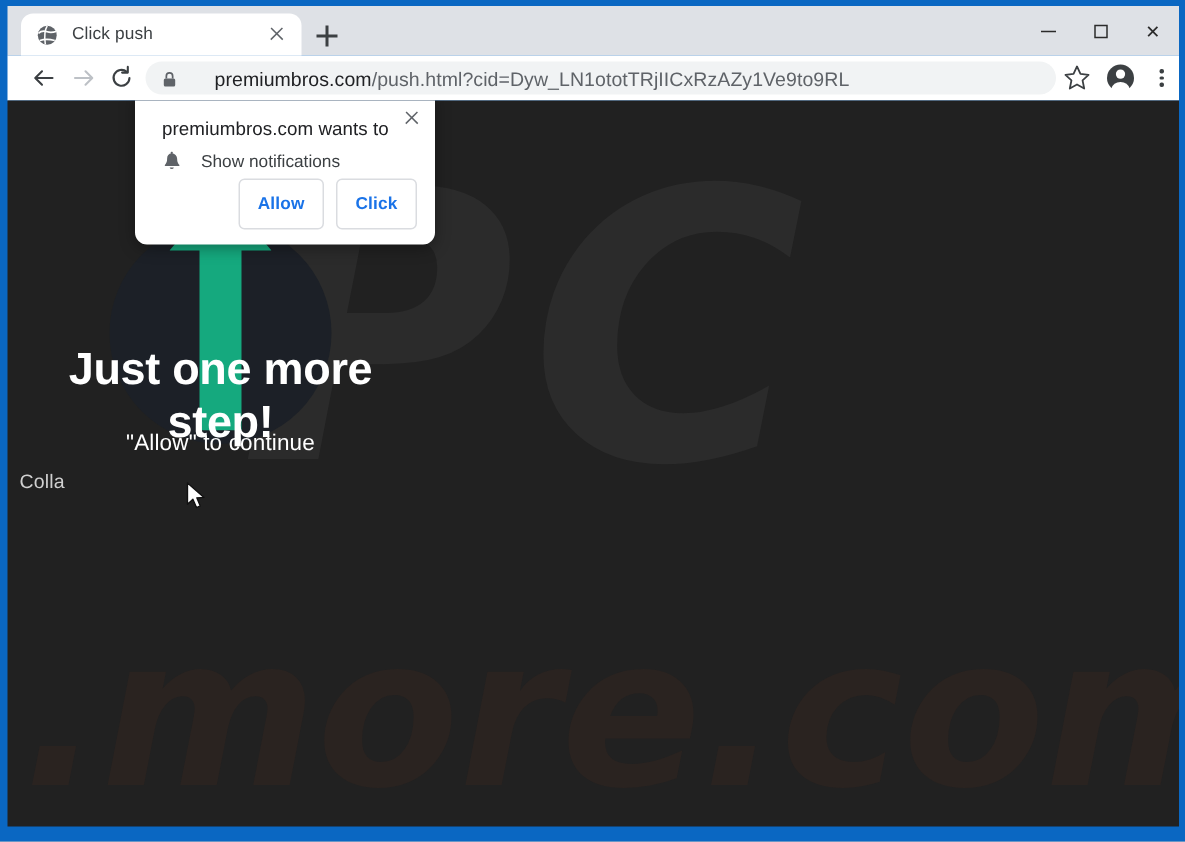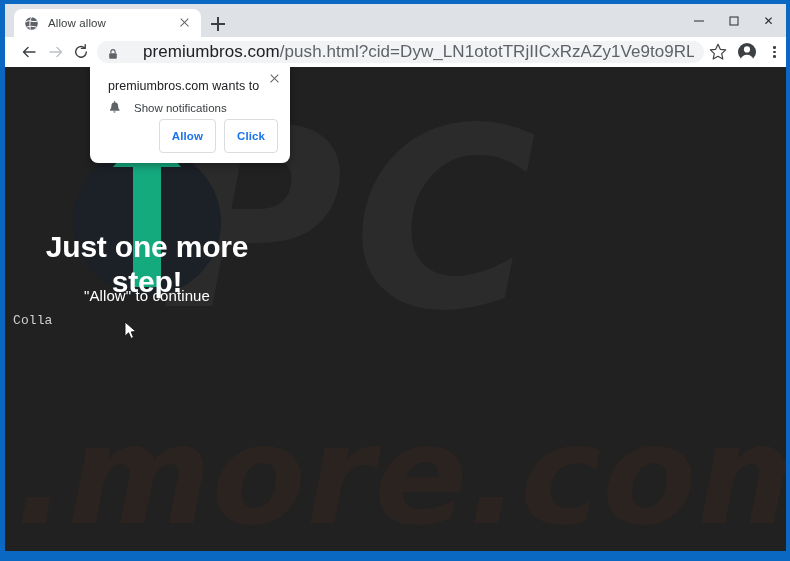--- a/index.html
+++ b/index.html
@@ -161,21 +161,21 @@
     box-sizing: border-box;
     cursor: text;
   }
   .lock-icon {
     flex: 0 0 12px;
     width: 12px; height: 12px;
     margin-right: 8px;
     position: relative;
   }
   .url-text {
-    font-size: 17px;
+    font-size: 13px;
     color: #202124;
     white-space: nowrap;
     overflow: hidden;
     letter-spacing: 0.05px;
     padding-left: 16px;
   }
   .url-text .host { color: #202124; }
   .url-text .rest { color: #5f6368; }
 
   .tb-icon {
@@ -281,21 +281,20 @@
     font-size: 15px;
     color: #ffffff;
     letter-spacing: 0.1px;
   }
   .hero-colla {
     position: absolute;
     left: 8px; top: 246px;
     font-size: 13px;
     color: #d0d0d0;
     letter-spacing: 0.1px;
-    font-family: Liberation Mono, monospace;
   }
 
   
   .perm-dialog {
     position: absolute;
     left: 85px; top: -4px;
     width: 200px;
     height: 100px;
     background: #ffffff;
     border-radius: 0 0 8px 8px;
@@ -384,21 +383,21 @@
 
     <div class="tab">
       <span class="tab-favicon">
         <svg width="15" height="15" viewBox="0 0 15 15">
           <circle cx="7.5" cy="7.5" r="6.3" fill="#5f6368"></circle>
           <path d="M1.6 6.2 Q4 4 7.5 5.2 Q10 6 13.4 5" stroke="#ffffff" stroke-width="1.1" fill="none"></path>
           <path d="M7.5 1.2 Q5 5 6.2 13.5" stroke="#ffffff" stroke-width="1" fill="none"></path>
           <path d="M2.5 11 Q7 9.5 12.5 11" stroke="#ffffff" stroke-width="1" fill="none"></path>
         </svg>
       </span>
-      <span class="tab-title">Allow allow</span>
+      <span class="tab-title">Click push</span>
       <span class="tab-close"></span>
     </div>
 
     <div class="newtab"></div>
 
     <div class="wincontrols">
       <div class="winbtn winbtn-min">
         <span class="bar"></span>
       </div>
       <div class="winbtn winbtn-max">

